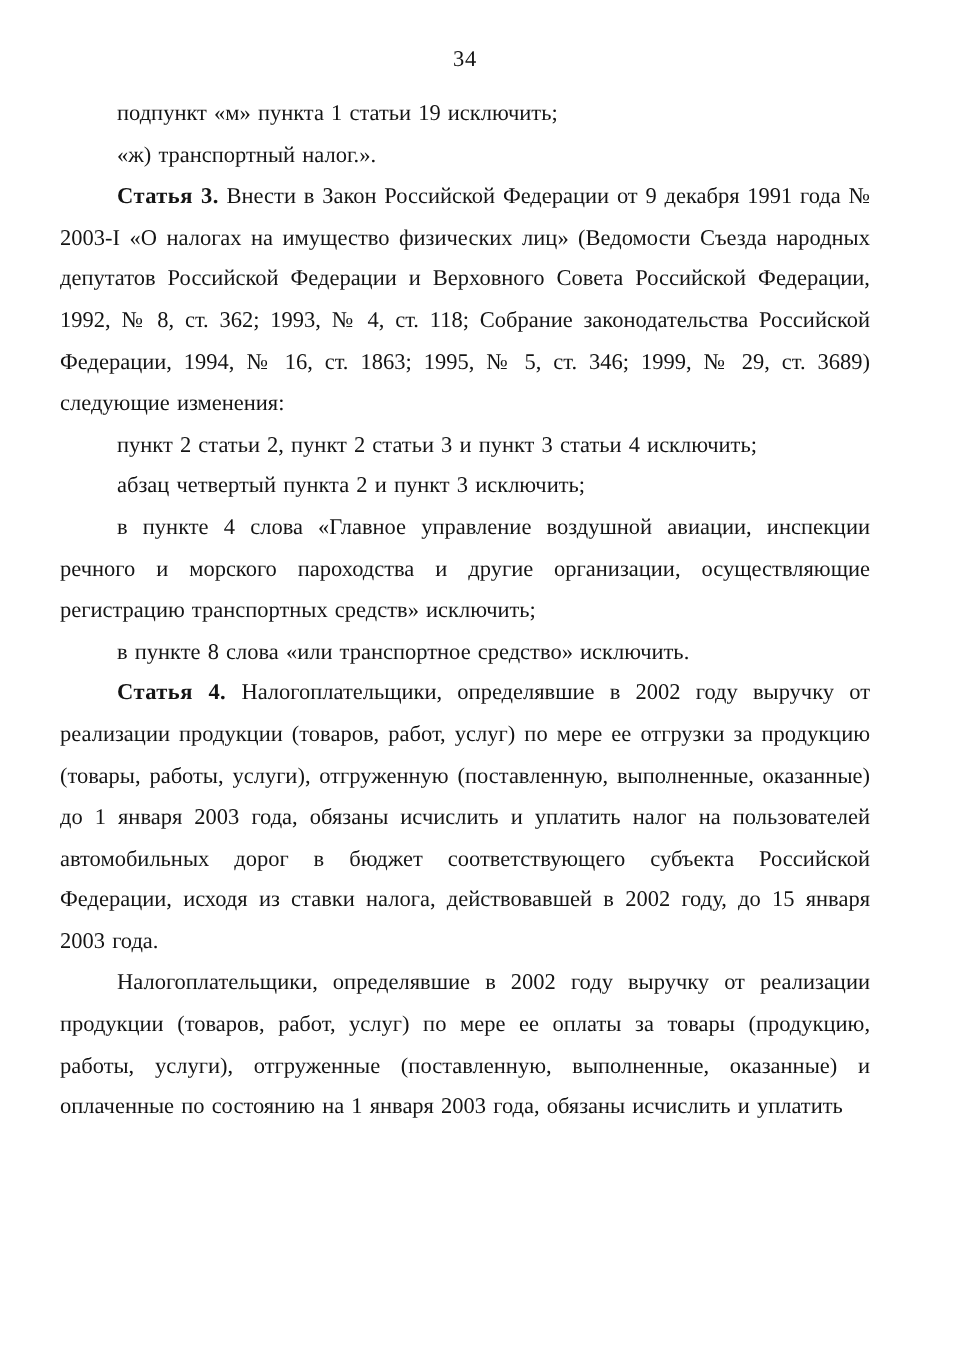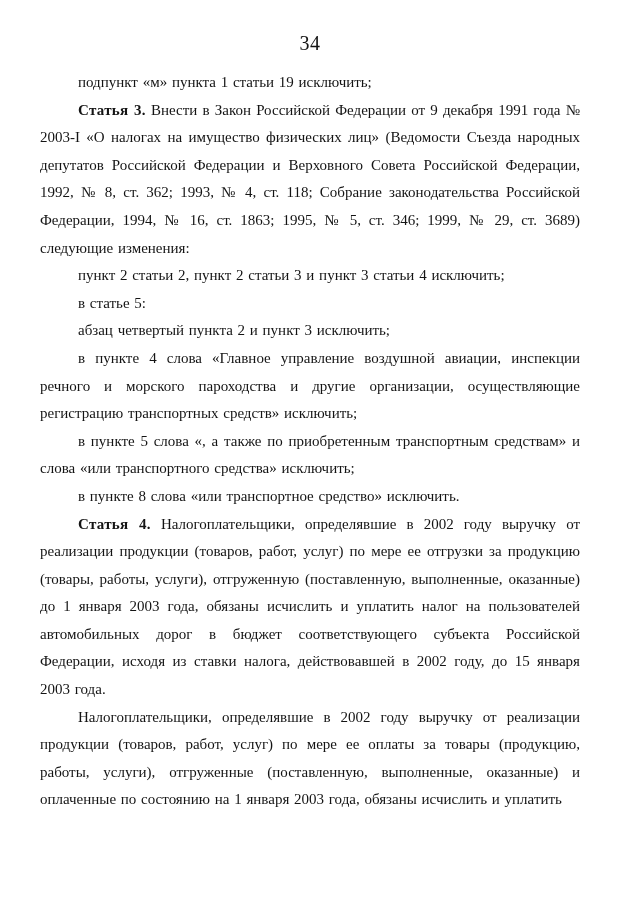--- a/index.html
+++ b/index.html
@@ -14,21 +14,21 @@
     box-sizing: border-box;
     background: #ffffff;
     color: #141414;
     font-family: "Liberation Serif", "DejaVu Serif", serif;
     font-size: 15px;
     padding: 32px 60px 16px 40px;
     overflow: hidden;
   }
   .page-number {
     text-align: center;
-    font-size: 20px;
+    font-size: 15px;
     letter-spacing: 0.5px;
     margin: 0 0 14px 0;
     color: #141414;
   }
   .doc-body p {
     margin: 0;
     text-align: justify;
     text-indent: 38px;
     line-height: 27.6px;
     word-spacing: 1px;
@@ -39,23 +39,22 @@
     letter-spacing: 0.3px;
   }
 </style>
 </head>
 <body>
 
 <div class="page">
   <div class="page-number">34</div>
   <div class="doc-body">
       <p>подпункт «м» пункта 1 статьи 19 исключить;</p>
+      <p>«ж) транспортный налог.».</p>
       <p><b>Статья 3.</b> Внести в Закон Российской Федерации от 9 декабря 1991 года № 2003-I «О налогах на имущество физических лиц» (Ведомости Съезда народных депутатов Российской Федерации и Верховного Совета Российской Федерации, 1992, № 8, ст. 362; 1993, № 4, ст. 118; Собрание законодательства Российской Федерации, 1994, № 16, ст. 1863; 1995, № 5, ст. 346; 1999, № 29, ст. 3689) следующие изменения:</p>
       <p>пункт 2 статьи 2, пункт 2 статьи 3 и пункт 3 статьи 4 исключить;</p>
-      <p>в статье 5:</p>
       <p>абзац четвертый пункта 2 и пункт 3 исключить;</p>
       <p>в пункте 4 слова «Главное управление воздушной авиации, инспекции речного и морского пароходства и другие организации, осуществляющие регистрацию транспортных средств» исключить;</p>
-      <p>в пункте 5 слова «, а также по приобретенным транспортным средствам» и слова «или транспортного средства» исключить;</p>
       <p>в пункте 8 слова «или транспортное средство» исключить.</p>
       <p><b>Статья 4.</b> Налогоплательщики, определявшие в 2002 году выручку от реализации продукции (товаров, работ, услуг) по мере ее отгрузки за продукцию (товары, работы, услуги), отгруженную (поставленную, выполненные, оказанные) до 1 января 2003 года, обязаны исчислить и уплатить налог на пользователей автомобильных дорог в бюджет соответствующего субъекта Российской Федерации, исходя из ставки налога, действовавшей в 2002 году, до 15 января 2003 года.</p>
       <p>Налогоплательщики, определявшие в 2002 году выручку от реализации продукции (товаров, работ, услуг) по мере ее оплаты за товары (продукцию, работы, услуги), отгруженные (поставленную, выполненные, оказанные) и оплаченные по состоянию на 1 января 2003 года, обязаны исчислить и уплатить</p>
     </div>
 </div>
 
 </body></html>

